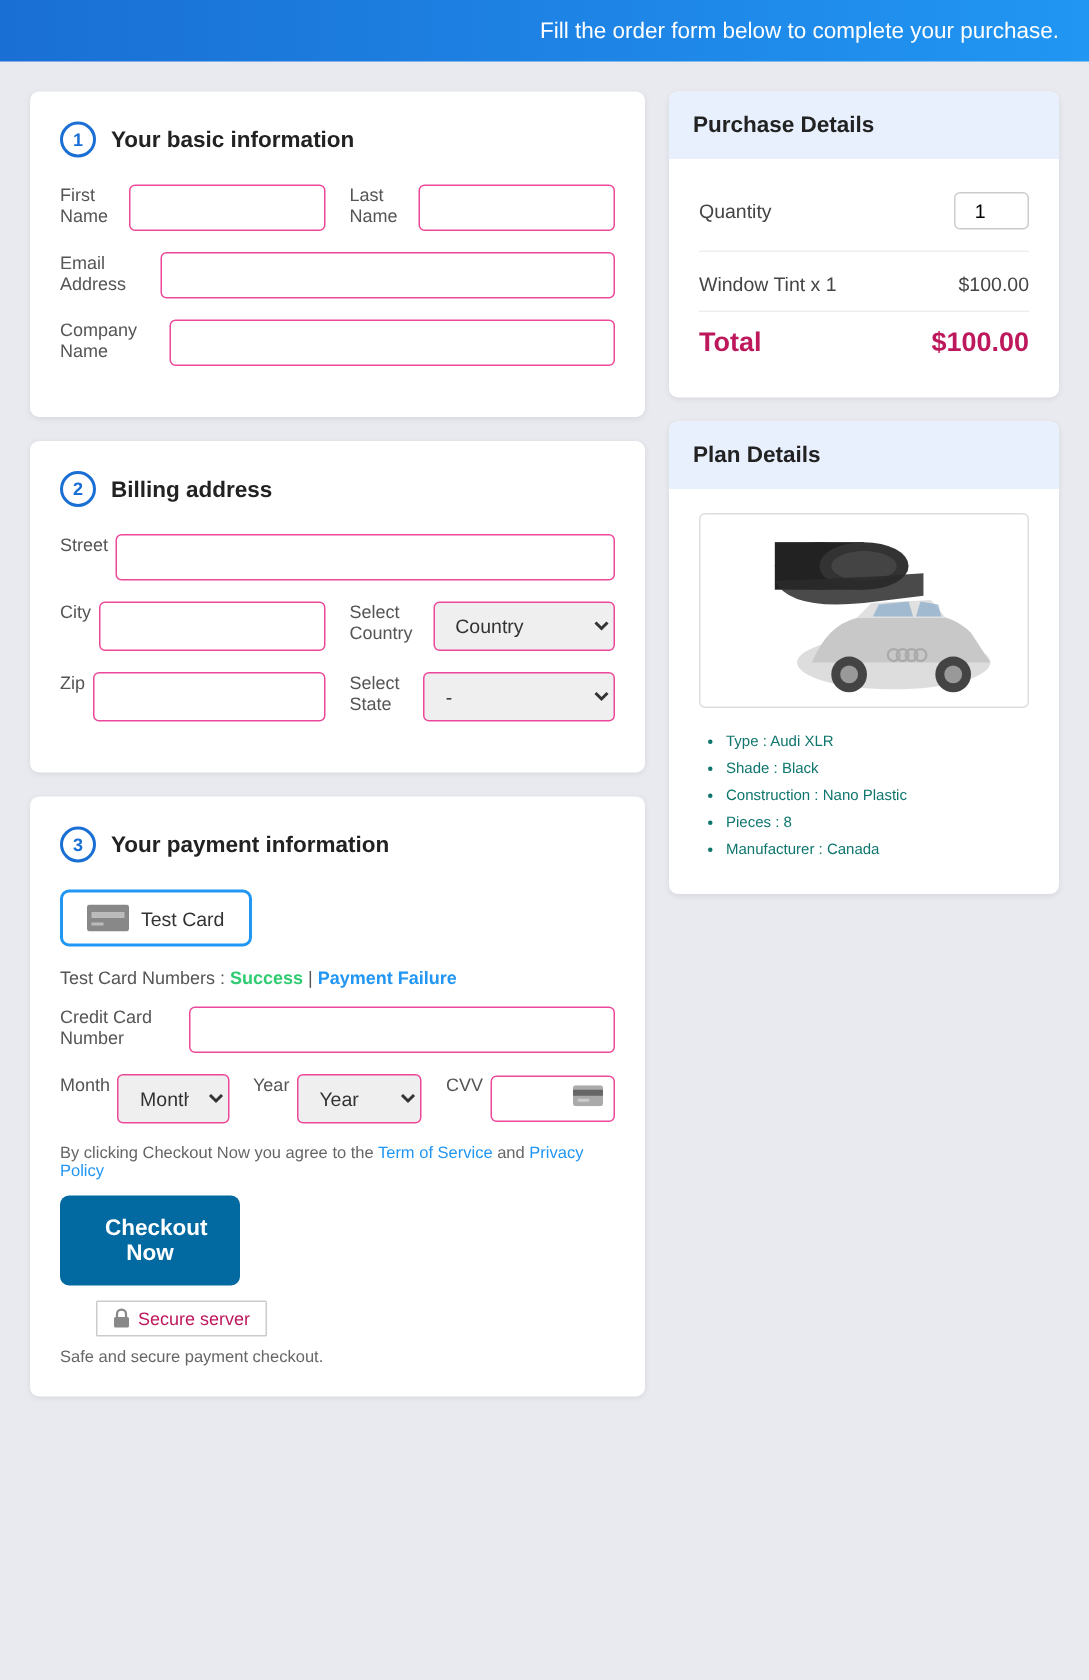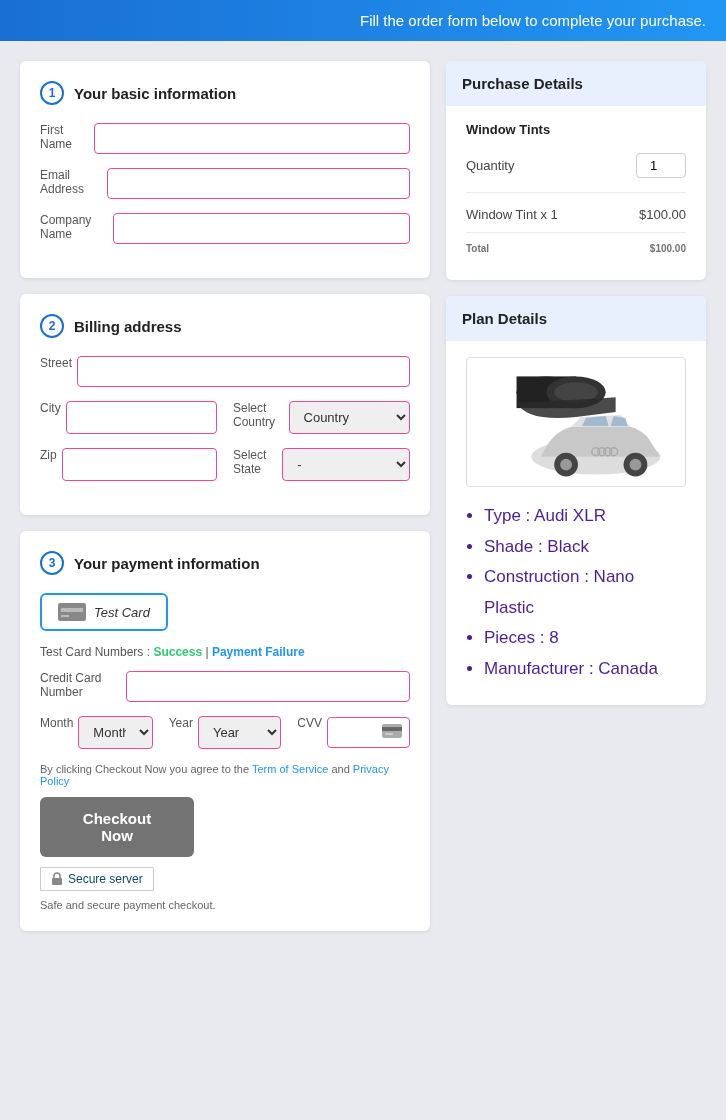--- a/index.html
+++ b/index.html
@@ -102,23 +102,23 @@
     }
     .purchase-row {
       display: flex;
       justify-content: space-between;
       align-items: center;
       padding: 6px 0;
       font-size: 13px;
       color: #444;
     }
     .purchase-row.total {
-      color: #737373;
+      color: #be185d;
       font-weight: bold;
-      font-size: 10px;
+      font-size: 18px;
       border-top: 1px solid #eee;
       padding-top: 10px;
       margin-top: 4px;
     }
     .qty-input {
       width: 50px;
       text-align: center;
       border: 1px solid #ccc;
       border-radius: 4px;
       padding: 4px;
@@ -154,37 +154,36 @@
       overflow: hidden;
       display: flex;
       align-items: center;
       justify-content: center;
       background: white;
       position: relative;
     }
     .plan-details-list {
       list-style: disc;
       padding-left: 18px;
-      font-size: 17px;
-      color: #4c1d95;
+      font-size: 10px;
+      color: #0f766e;
       line-height: 1.8;
     }
     
     .card-tab {
       border: 2px solid #2196f3;
       border-radius: 6px;
       padding: 8px 16px;
       display: inline-flex;
       align-items: center;
       gap: 8px;
       font-size: 13px;
       color: #333;
       cursor: pointer;
       margin-bottom: 14px;
-      font-style: italic;
     }
     .test-card-note {
       font-size: 12px;
       color: #555;
       margin-bottom: 12px;
     }
     .test-card-note a {
       color: #2ecc71;
       text-decoration: none;
       font-weight: bold;
@@ -211,41 +210,42 @@
     .terms-text {
       font-size: 11px;
       color: #666;
       margin: 10px 0;
     }
     .terms-text a {
       color: #2196f3;
       text-decoration: none;
     }
     .checkout-btn {
-      background: #737373;
+      background: #0369a1;
       color: white;
       border: none;
       border-radius: 6px;
       padding: 13px 30px;
       font-size: 15px;
       font-weight: 600;
       cursor: pointer;
-      width: 154px;
+      width: 120px;
       margin-bottom: 10px;
     }
     .secure-badge {
       display: inline-flex;
       align-items: center;
       gap: 5px;
       border: 1px solid #ccc;
       border-radius: 1px;
       padding: 4px 10px;
       font-size: 12px;
-      color: #0c4a6e;
+      color: #be185d;
       margin-bottom: 8px;
+      margin-left: 24px;
     }
     .safe-text {
       font-size: 11px;
       color: #666;
     }
   </style>
 </head>
 <body>
 
 <div class="top-bar">
@@ -257,20 +257,24 @@
   <div class="left-col">
 
     <div class="card">
       <div class="section-title">
         <span class="step-circle">1</span>
         <span>Your basic information</span>
       </div>
       <div class="form-row">
         <div class="form-group">
           <label>First Name</label>
+          <input type="text" style="">
+        </div>
+        <div class="form-group">
+          <label>Last Name</label>
           <input type="text" style="">
         </div>
       </div>
       <div class="form-row">
         <div class="form-group full-width">
           <label>Email Address</label>
           <input type="email" style="">
         </div>
       </div>
       <div class="form-row">
@@ -406,21 +410,20 @@
     </div>
 
   </div>
 
   <div class="right-col">
 
     <div class="card">
       <div class="purchase-header">
         <span>Purchase Details</span>
       </div>
-      <div class="product-name">Window Tints</div>
       <div class="purchase-row">
         <span>Quantity</span>
         <input class="qty-input" type="number" value="1" style="">
       </div>
       <hr class="divider">
       <div class="purchase-row">
         <span>Window Tint x 1</span>
         <span>$100.00</span>
       </div>
       <div class="purchase-row total">

